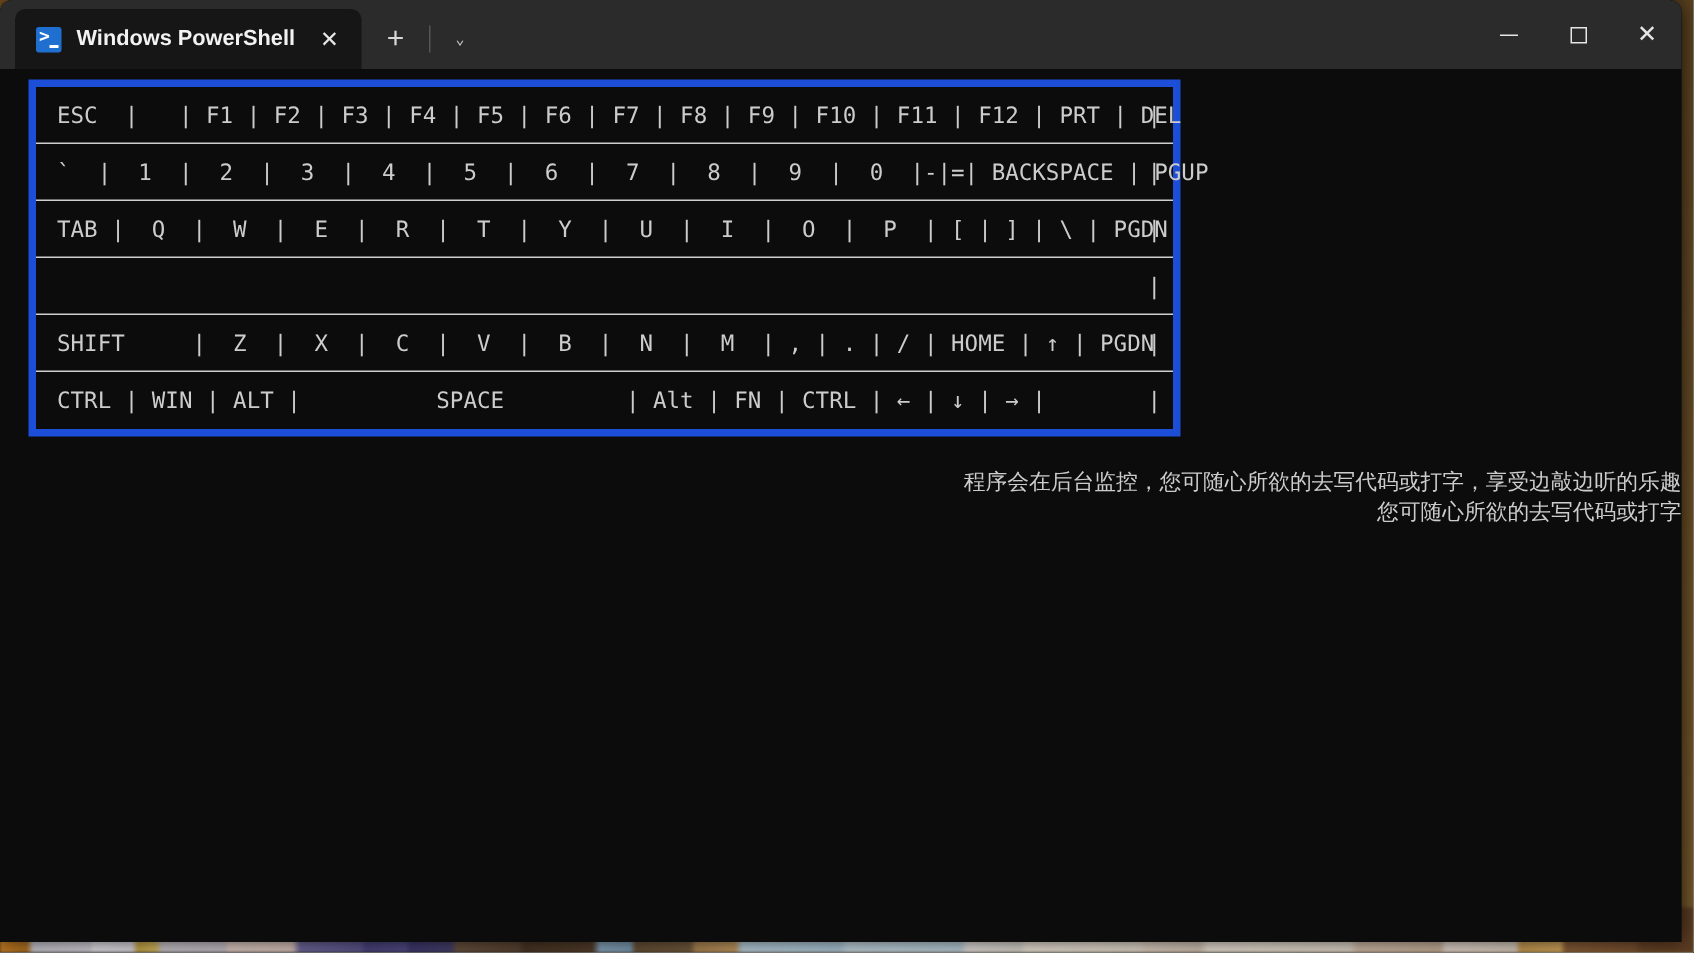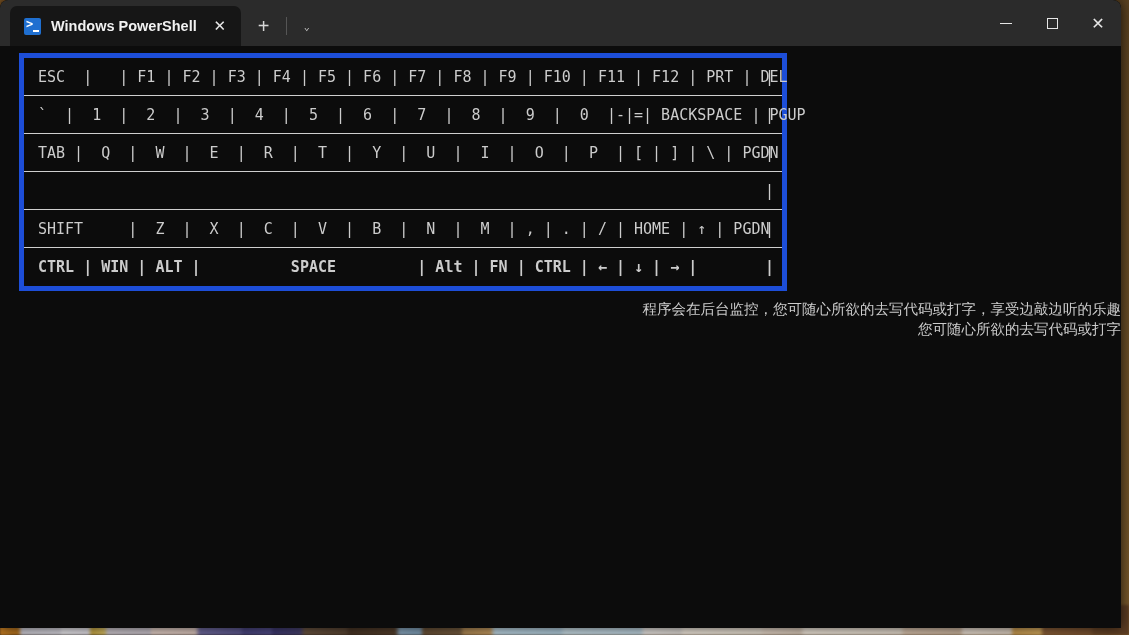--- a/index.html
+++ b/index.html
@@ -233,32 +233,32 @@
     align-items: center;
     color: #cccccc;
     font-family: "DejaVu Sans Mono", "Liberation Mono", monospace;
     font-size: 15px;
     letter-spacing: 0px;
     white-space: pre;
     padding-left: 14px;
     border-bottom: 1px solid #cfcfcf;
     position: relative;
   }
-  .kb-row:last-child { border-bottom: none; font-weight: bold; }
+  .kb-row:last-child { border-bottom: none; }
 
   
   .kb-row .tail-pipe {
     position: absolute;
     right: 8px;
     color: #cccccc;
   }
 
   
   #message-block {
-    margin: 8px 0 0 16px;
+    margin: 21px 0 0 16px;
     color: #cccccc;
     font-family: "DejaVu Sans", "Liberation Sans", sans-serif;
     font-size: 14.5px;
     line-height: 20px;
   }
   #message-block div { white-space: pre; }
 </style>
 </head>
 <body>
 

